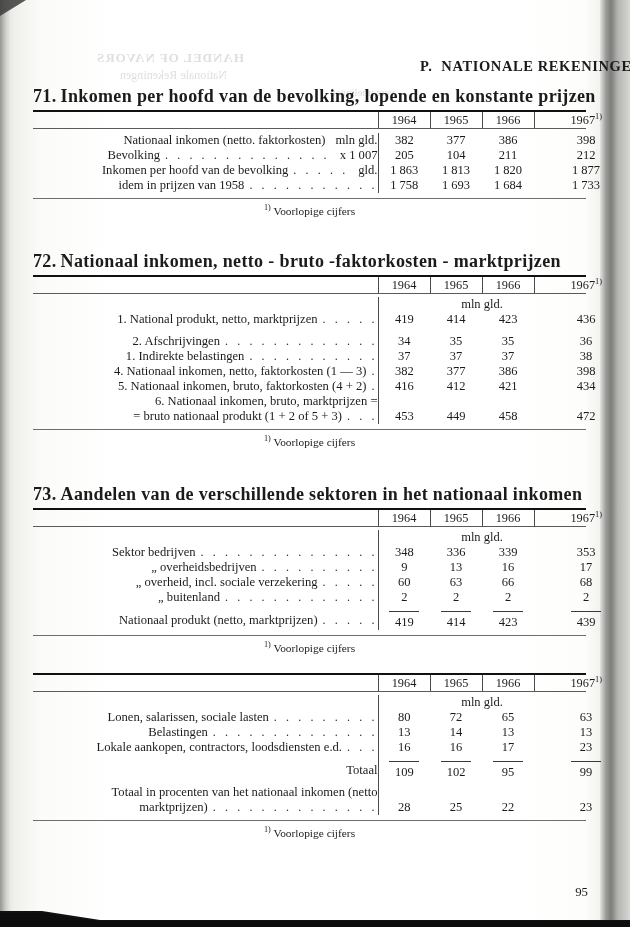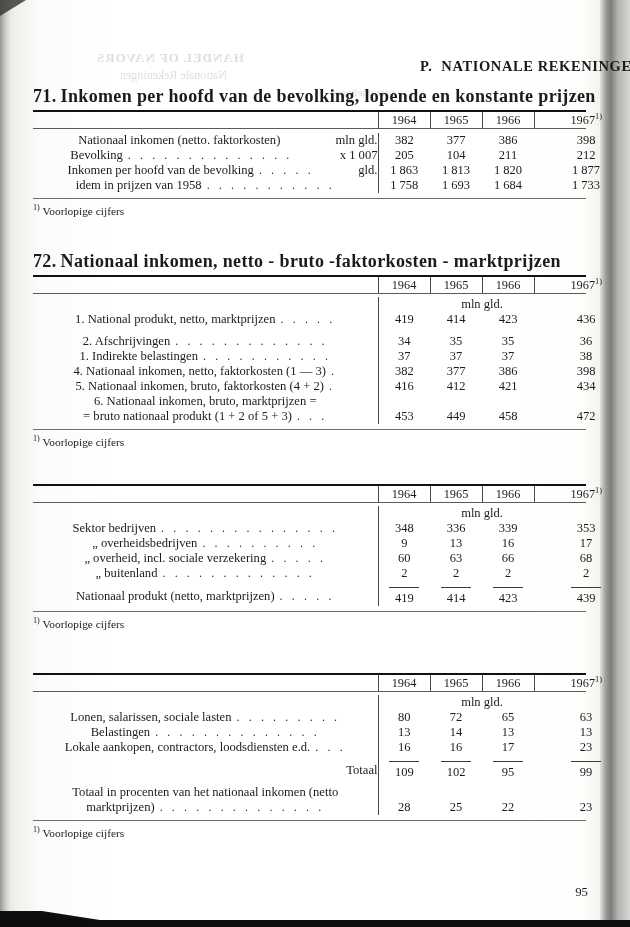--- a/index.html
+++ b/index.html
@@ -57,35 +57,35 @@
   col.c-y{width:52px;}
   col.c-y4{width:104px;}
 
   .hdr-cell{
     text-align:center;font-size:12.3px;padding:3px 0 4px 0;
     border-left:1px solid #4b4b49;
   }
   .hdr-cell sup{font-size:8.4px;vertical-align:super;}
 
   .lbl{
-    padding:2.5px 8px 2.5px 0;text-align:center;white-space:nowrap;
+    padding:2.5px 8px 2.5px 0;text-align:right;white-space:nowrap;
     font-size:12.6px;
   }
   .lbl .dots{letter-spacing:3.1px;margin-left:5px;font-size:12px;color:#2a2a28;}
   .lbl .unit{float:right;padding-left:10px;}
   .val{
     text-align:center;padding:2.5px 0;font-size:12.5px;white-space:nowrap;
   }
   .val.first{border-left:1px solid #4b4b49;}
   .unit-row td{text-align:center;padding:3px 0 1px 0;font-size:12.5px;}
   .unit-row .span{border-left:1px solid #4b4b49;}
   .val.ruled{position:relative;}
   .val.ruled span{display:inline-block;border-top:1px solid #3a3a38;padding-top:2.5px;min-width:30px;}
   .foot{
-    font-size:11.4px;margin-top:2px;padding-top:2px;white-space:nowrap;
+    font-size:11.4px;margin-top:2px;padding-top:2px;white-space:nowrap;text-align:center;
   }
   .foot sup{font-size:8.2px;vertical-align:super;}
   .indent{padding-left:17px;}
   .indent2{padding-left:24px;}
   .pagenum{position:absolute;right:42px;top:885px;font-size:12.8px;}
   .totaal-lbl{text-align:right;padding-right:8px;}
 </style>
 </head>
 <body>
 
@@ -260,20 +260,23 @@
           <td class="val">458</td>
           <td class="val">472</td>
         </tr>
       </tbody>
         </table>
       <div class="rule-foot" style="margin-top:5px;"></div>
       <div class="foot"><sup>1)</sup> <span>Voorlopige cijfers</span></div>
     </div>
 
     <div class="tbl" style="top:484px;">
+      <div class="tbl-title">
+        <span class="num">73.</span><span>Aandelen van de verschillende sektoren in het nationaal inkomen</span>
+      </div>
       <div class="rule-thick"></div>
       <table class="grid">
         <colgroup>
             <col class="c-label">
             <col class="c-y">
             <col class="c-y">
             <col class="c-y">
             <col class="c-y4">
           </colgroup>
         <tbody>

